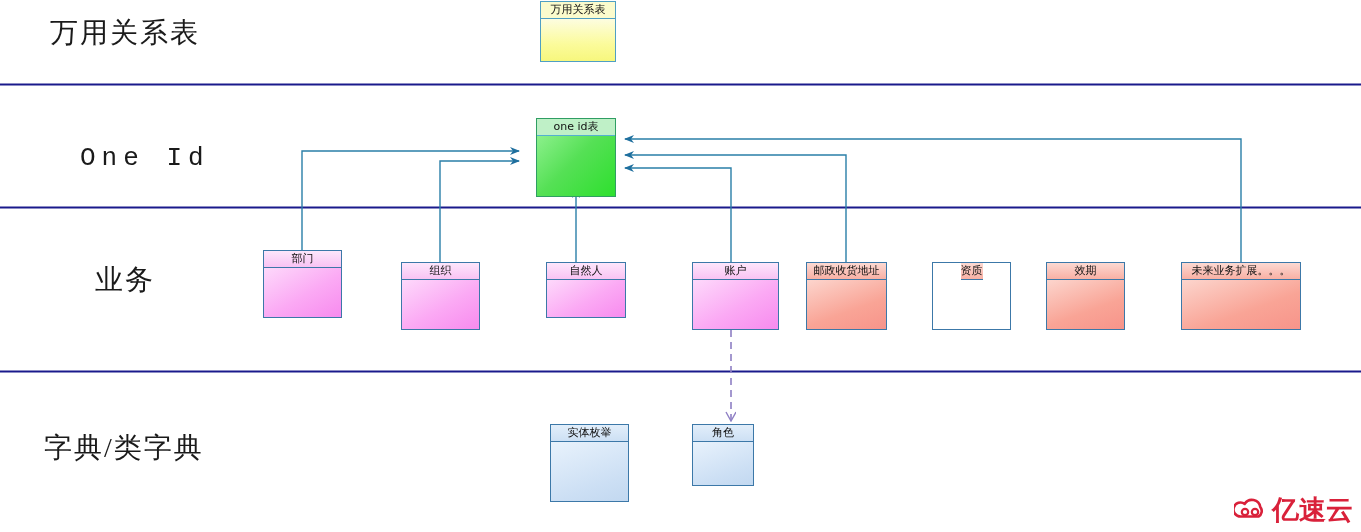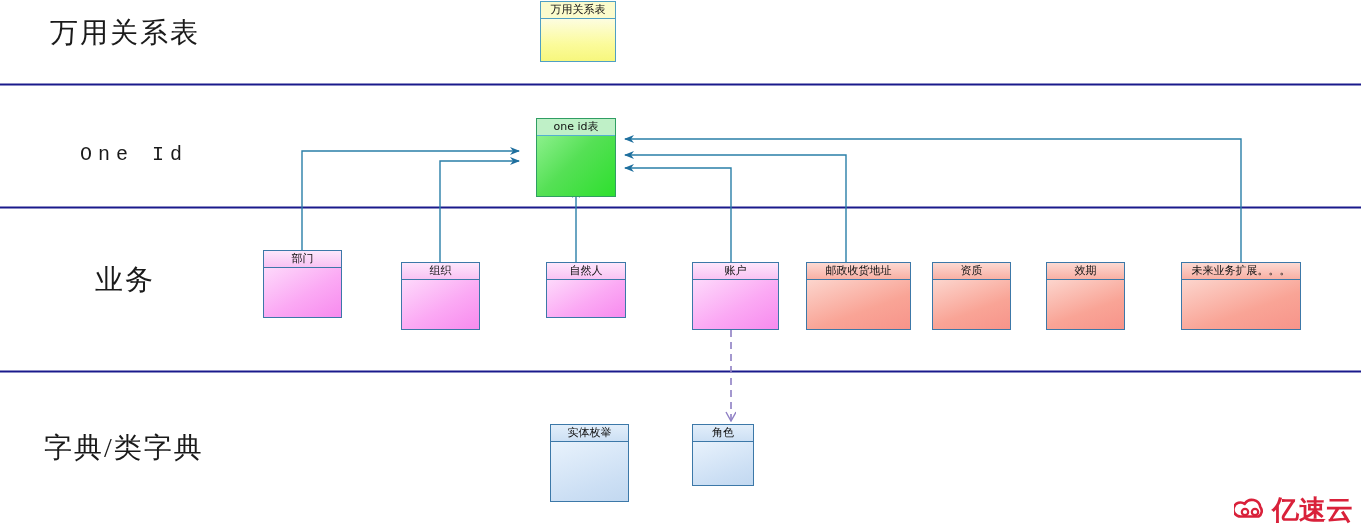--- a/index.html
+++ b/index.html
@@ -23,21 +23,21 @@
     pointer-events: none;
   }
   .band-label {
     position: absolute;
     color: #1a1a1a;
     font-family: "Liberation Serif", serif;
     white-space: nowrap;
     letter-spacing: 2px;
   }
   .band-label.lbl-0 { left: 50px;  top: 14px;  font-size: 28px; }
-  .band-label.lbl-1 { left: 80px;  top: 143px; font-size: 20px; letter-spacing: 6px; font-family: "Liberation Mono", monospace; }
+  .band-label.lbl-1 { left: 80px;  top: 143px; font-size: 26px; letter-spacing: 6px; font-family: "Liberation Mono", monospace; }
   .band-label.lbl-2 { left: 95px;  top: 261px; font-size: 28px; }
   .band-label.lbl-3 { left: 44px;  top: 429px; font-size: 28px; }
 
   .node {
     position: absolute;
     box-sizing: border-box;
     border: 1px solid #3c78a8;
     display: flex;
     flex-direction: column;
     z-index: 3;
@@ -170,26 +170,26 @@
   <div class="node n-pink" style="left:546px; top:262px; width:80px; height:56px;">
     <div class="hdr">自然人</div>
     <div class="body"></div>
   </div>
 
   <div class="node n-pink" style="left:692px; top:262px; width:87px; height:68px;">
     <div class="hdr">账户</div>
     <div class="body"></div>
   </div>
 
-  <div class="node n-salmon" style="left:806px; top:262px; width:105px; height:68px;">
+  <div class="node n-salmon" style="left:806px; top:262px; width:81px; height:68px;">
     <div class="hdr">邮政收货地址</div>
     <div class="body"></div>
   </div>
 
-  <div class="node n-salmon" style="left:932px; top:262px; width:79px; height:68px;">
+  <div class="node n-salmon" style="left:932px; top:262px; width:79px; height:68px;align-items:center;">
     <div class="hdr">资质</div>
     <div class="body"></div>
   </div>
 
   <div class="node n-salmon" style="left:1046px; top:262px; width:79px; height:68px;">
     <div class="hdr">效期</div>
     <div class="body"></div>
   </div>
 
   <div class="node n-salmon" style="left:1181px; top:262px; width:120px; height:68px;">

